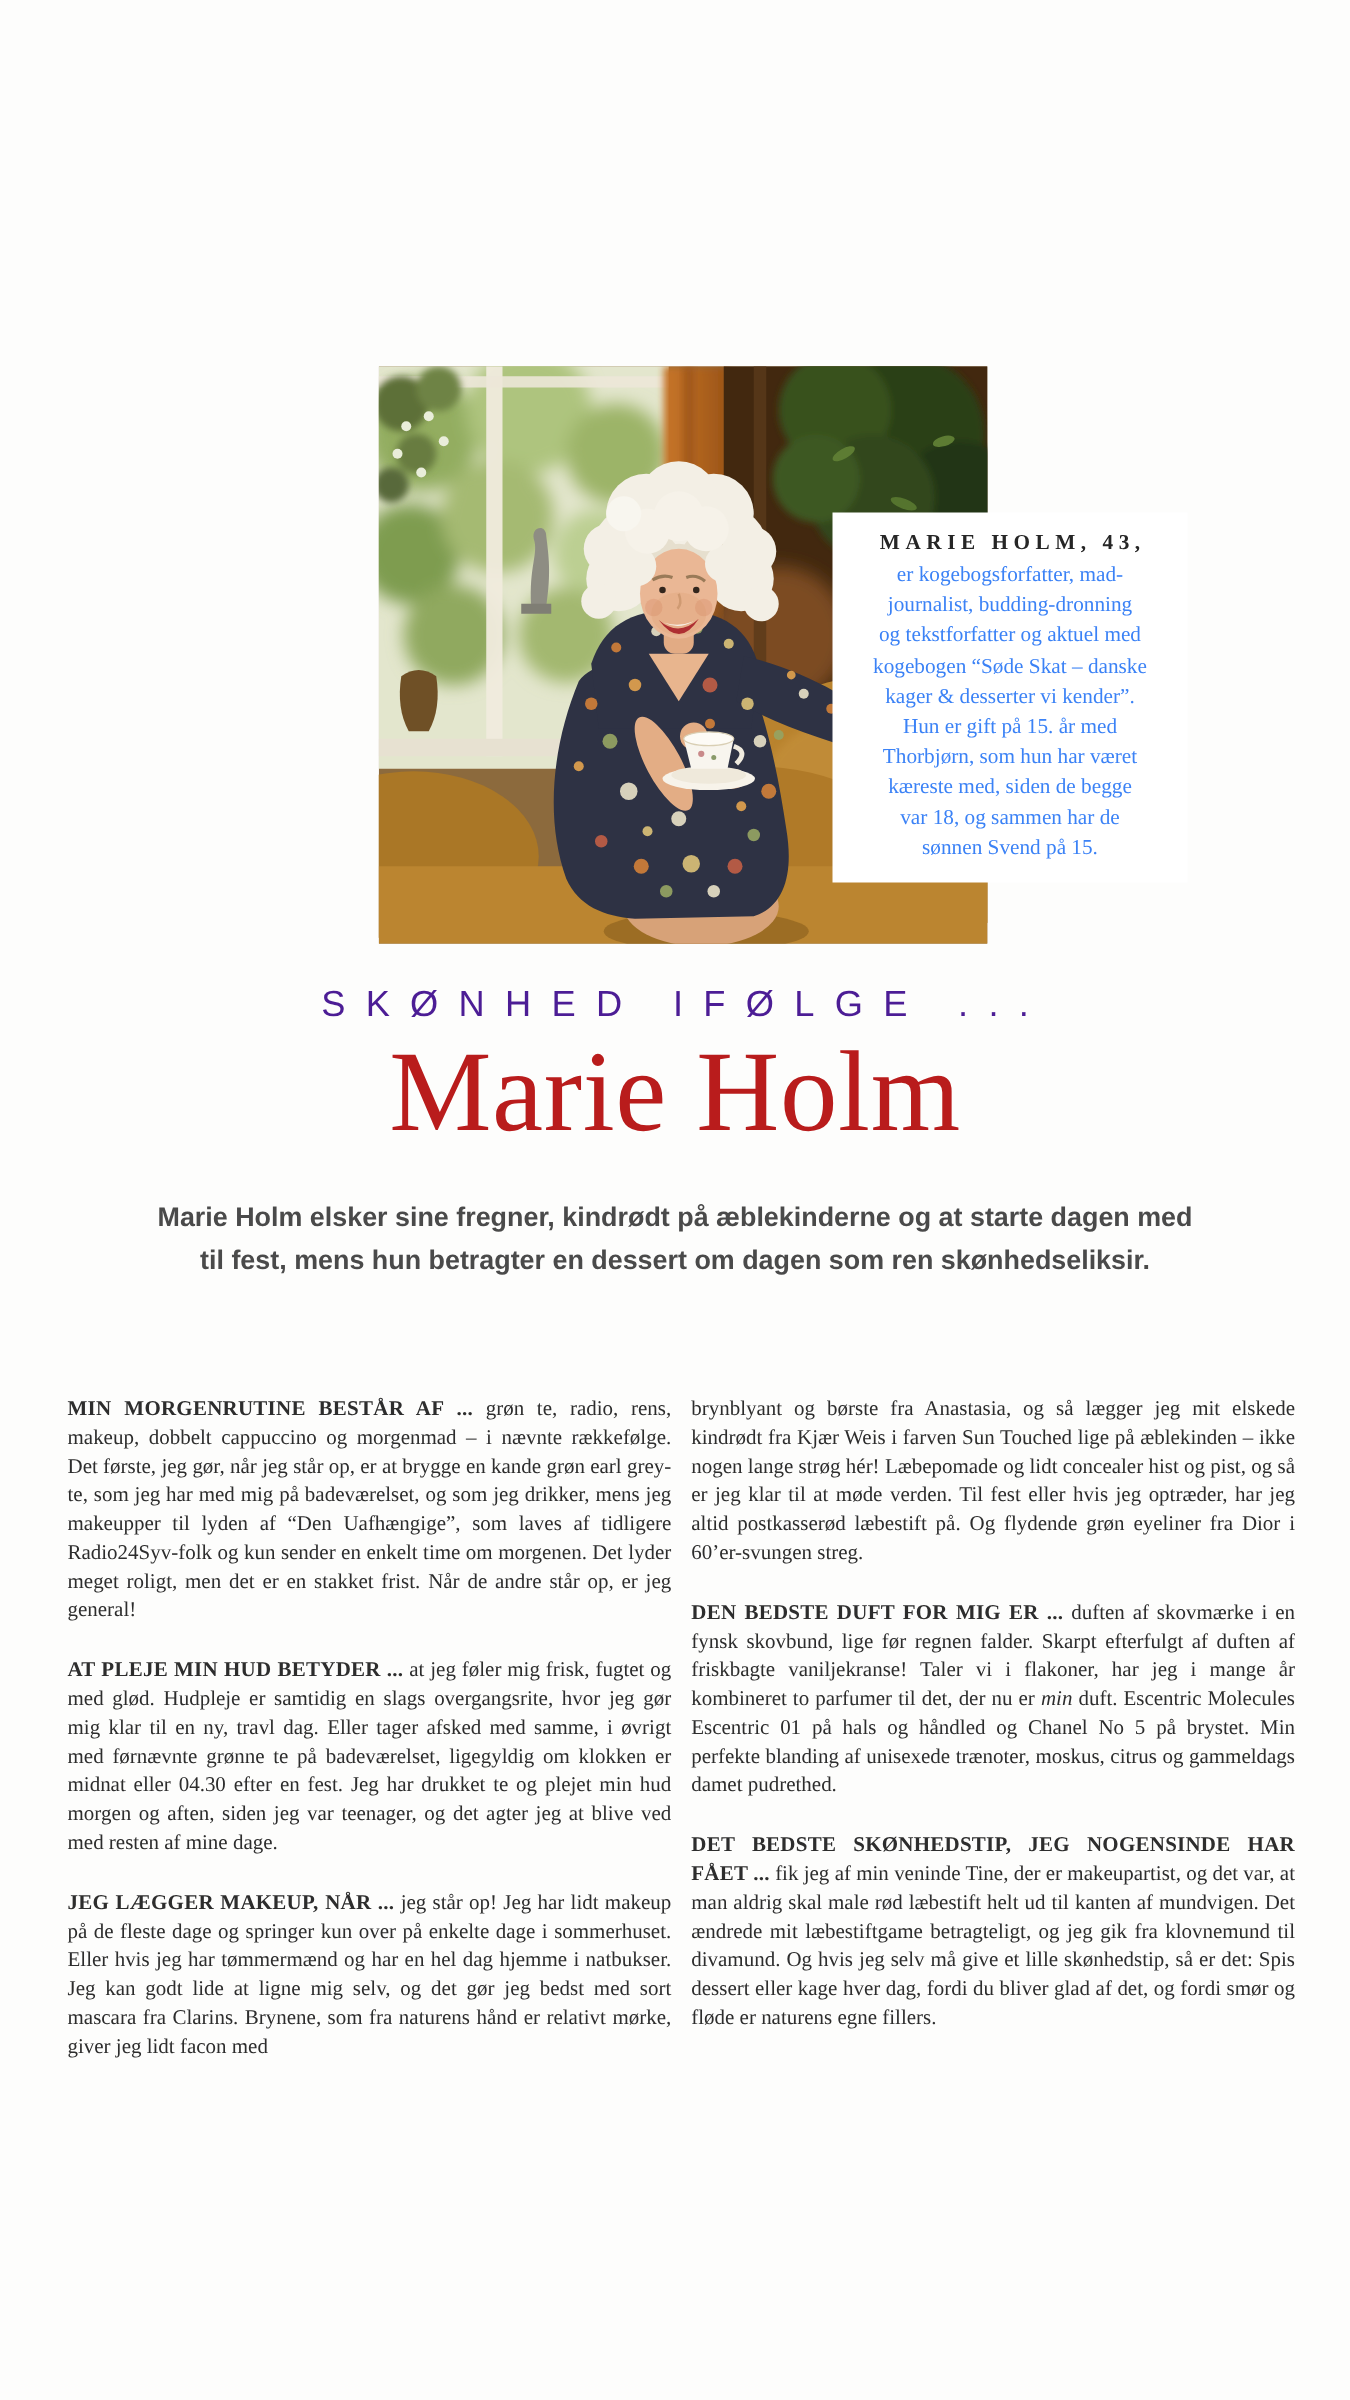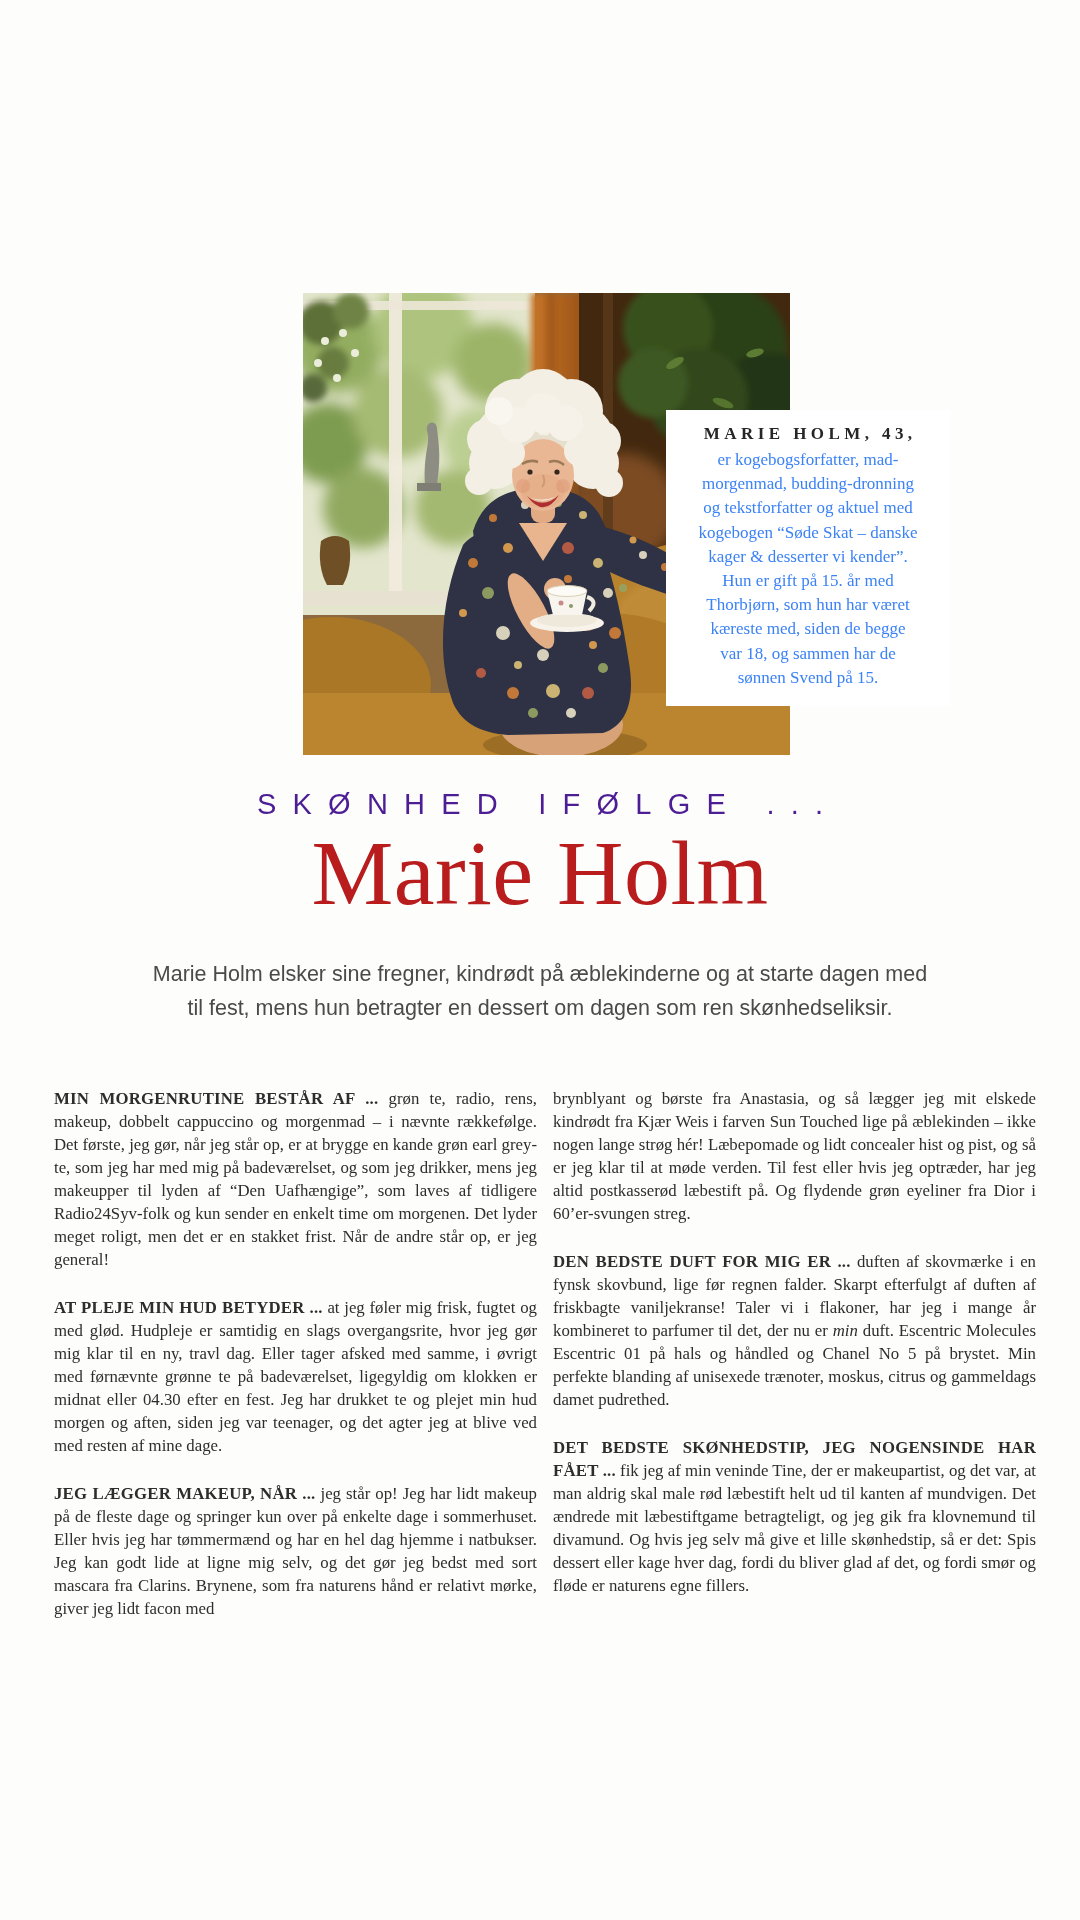--- a/index.html
+++ b/index.html
@@ -30,24 +30,25 @@
   }
   .title{
     position:absolute;top:824px;left:0;width:100%;margin:0;
     text-align:center;font-weight:400;font-size:92px;line-height:1.08;
     color:#b91c1c;letter-spacing:0.5px;
   }
   .intro{
     position:absolute;top:957px;left:0;width:100%;text-align:center;
     font-family:"Liberation Sans",sans-serif;font-size:21.5px;line-height:34px;
     color:#4a4a4a;
+    font-weight:bold;
   }
   
   .columns{
-    position:absolute;left:54px;top:1087px;width:982px;z-index:1;
+    position:absolute;left:54px;top:1115px;width:982px;z-index:1;
     display:flex;gap:16px;
   }
   .col{flex:1;font-size:16.8px;line-height:23px;color:#2d2d2d;text-align:justify;}
   .col p{margin:0 0 25px 0;}
   .lead{font-weight:700;letter-spacing:0.2px;}
   em{font-style:italic;}
 </style>
 </head>
 <body>
 
@@ -224,21 +225,21 @@
       <path d="M284 304 q12 4 2 14" stroke="#f0ebdf" stroke-width="4" fill="none"></path>
       <circle cx="258" cy="310" r="2.5" fill="#c98a8a"></circle>
         <circle cx="268" cy="313" r="2" fill="#8a9a6a"></circle>
     </svg>
   </div>
 
   <div class="caption-box">
     <div class="caption-heading">MARIE HOLM, 43,</div>
     <div class="caption-text">
         <div>er kogebogsforfatter, mad-</div>
-        <div>morgenmad, budding-dronning</div>
+        <div>journalist, budding-dronning</div>
         <div>og tekstforfatter og aktuel med</div>
         <div>kogebogen “Søde Skat – danske</div>
         <div>kager &amp; desserter vi kender”.</div>
         <div>Hun er gift på 15. år med</div>
         <div>Thorbjørn, som hun har været</div>
         <div>kæreste med, siden de begge</div>
         <div>var 18, og sammen har de</div>
         <div>sønnen Svend på 15.</div>
       </div>
   </div>

